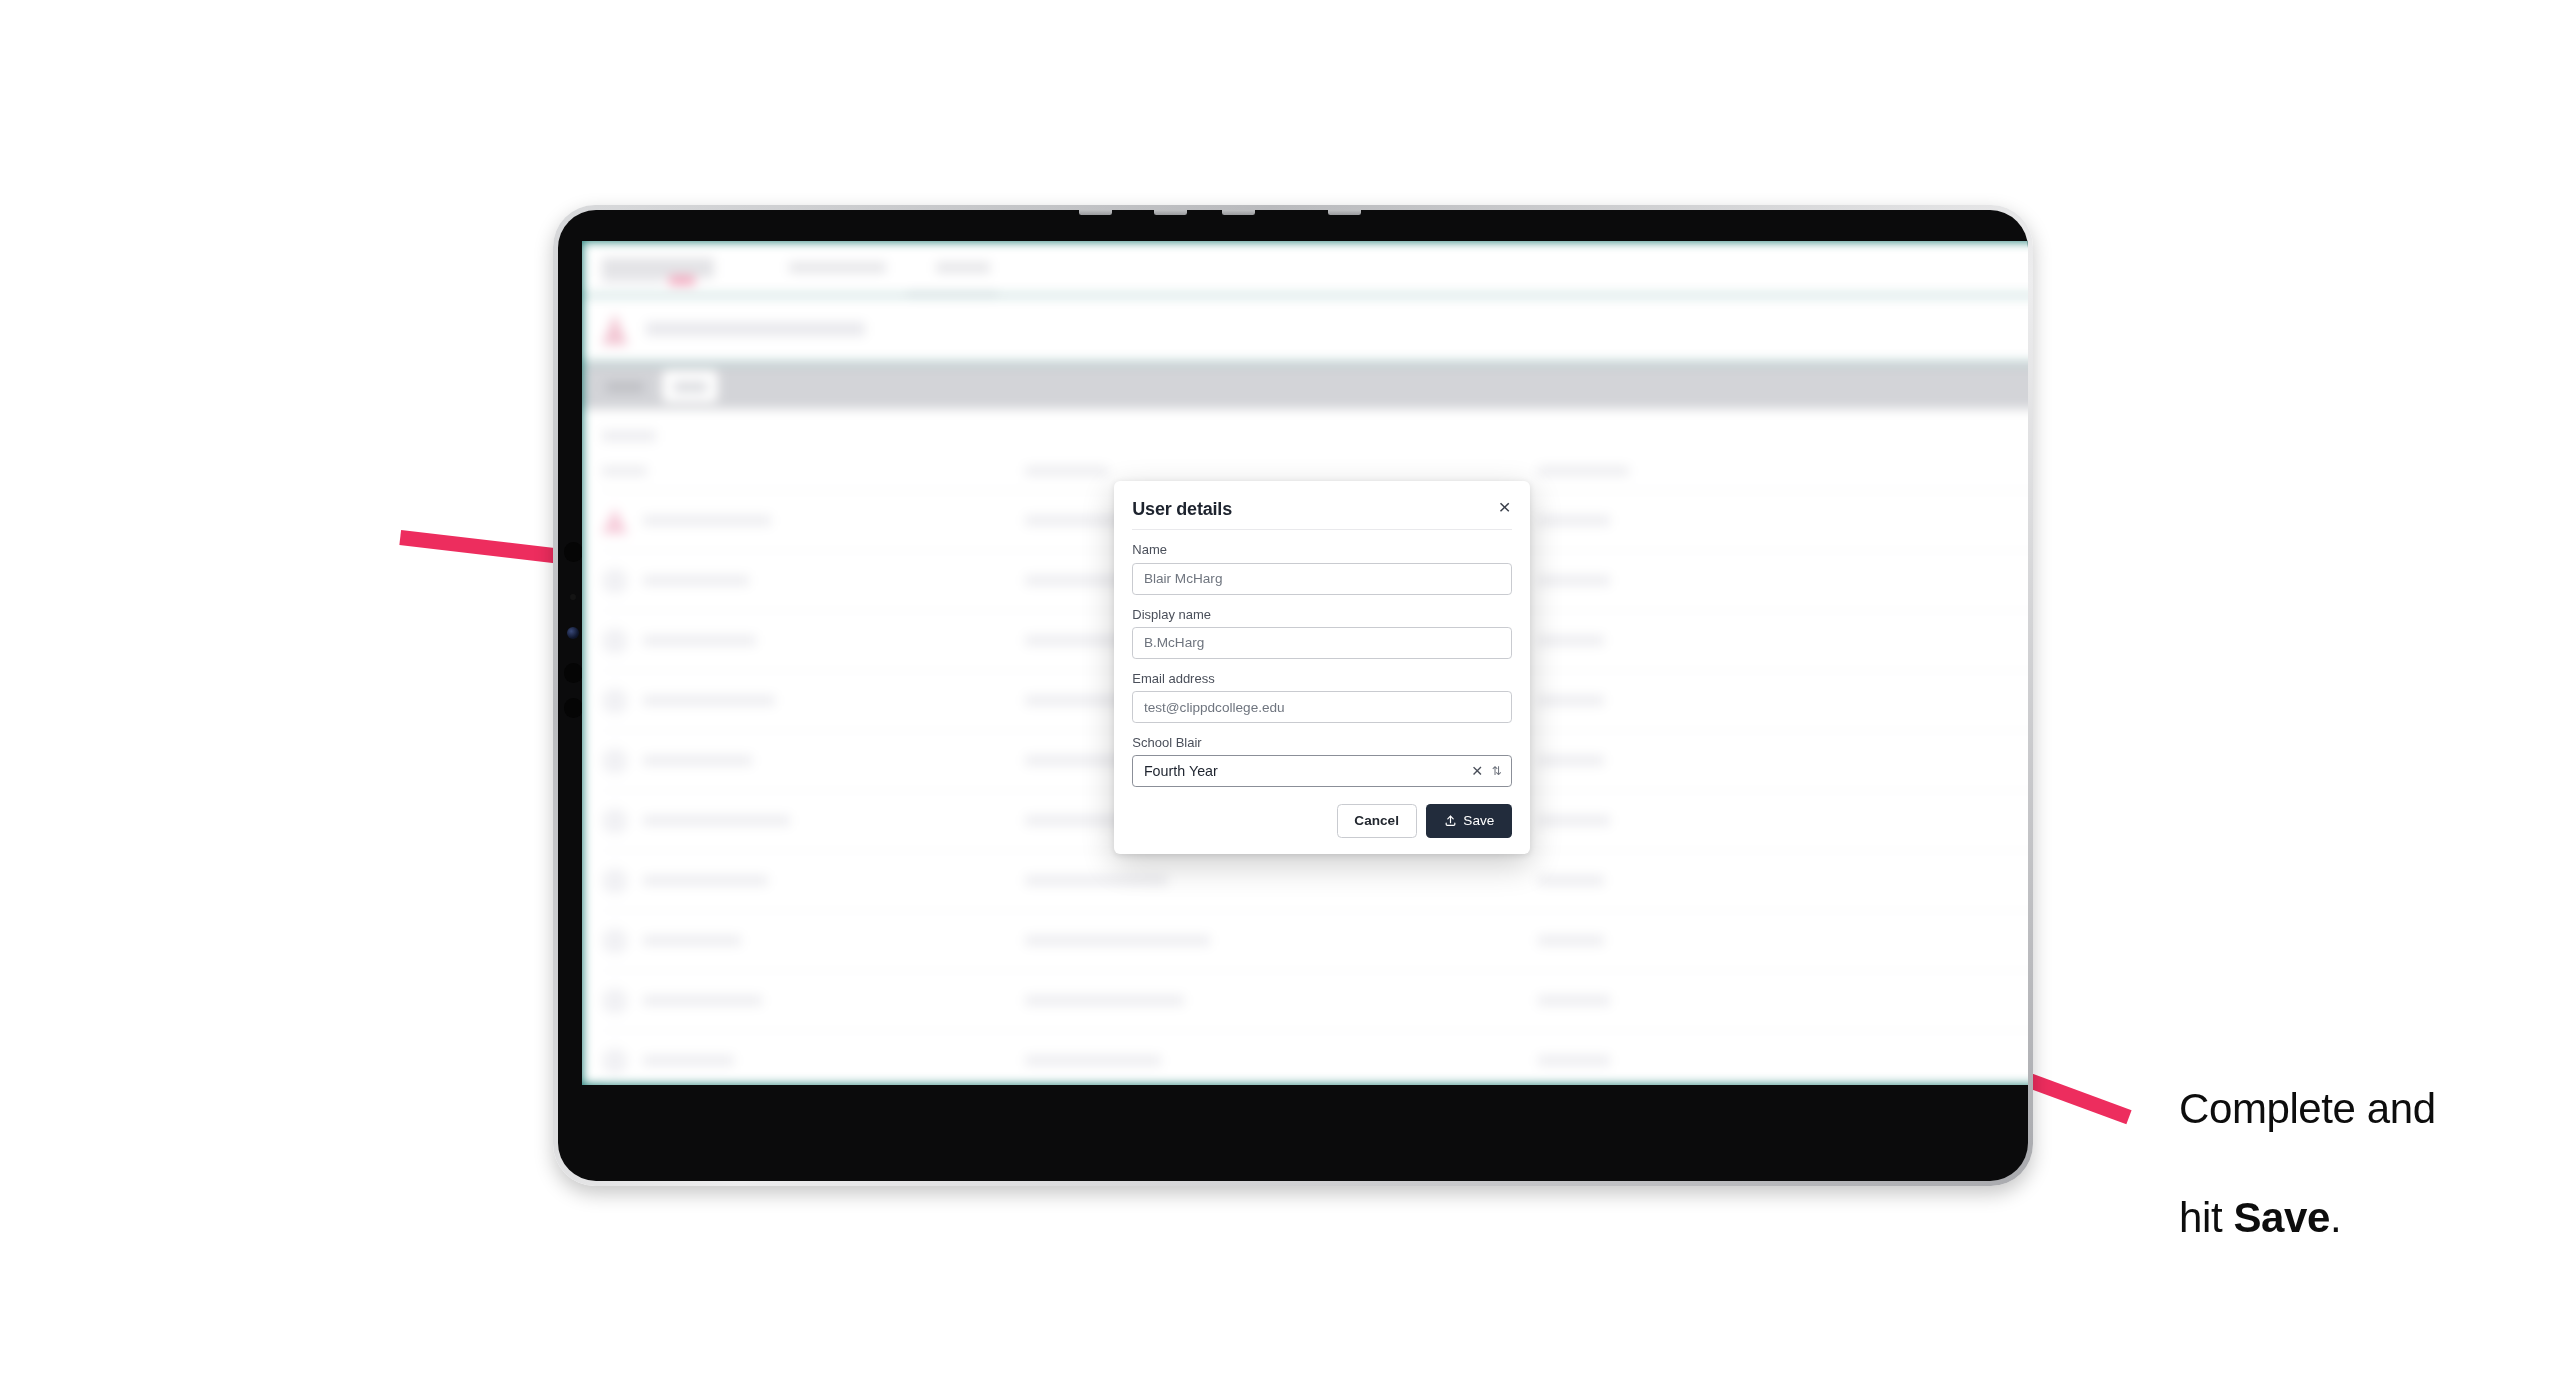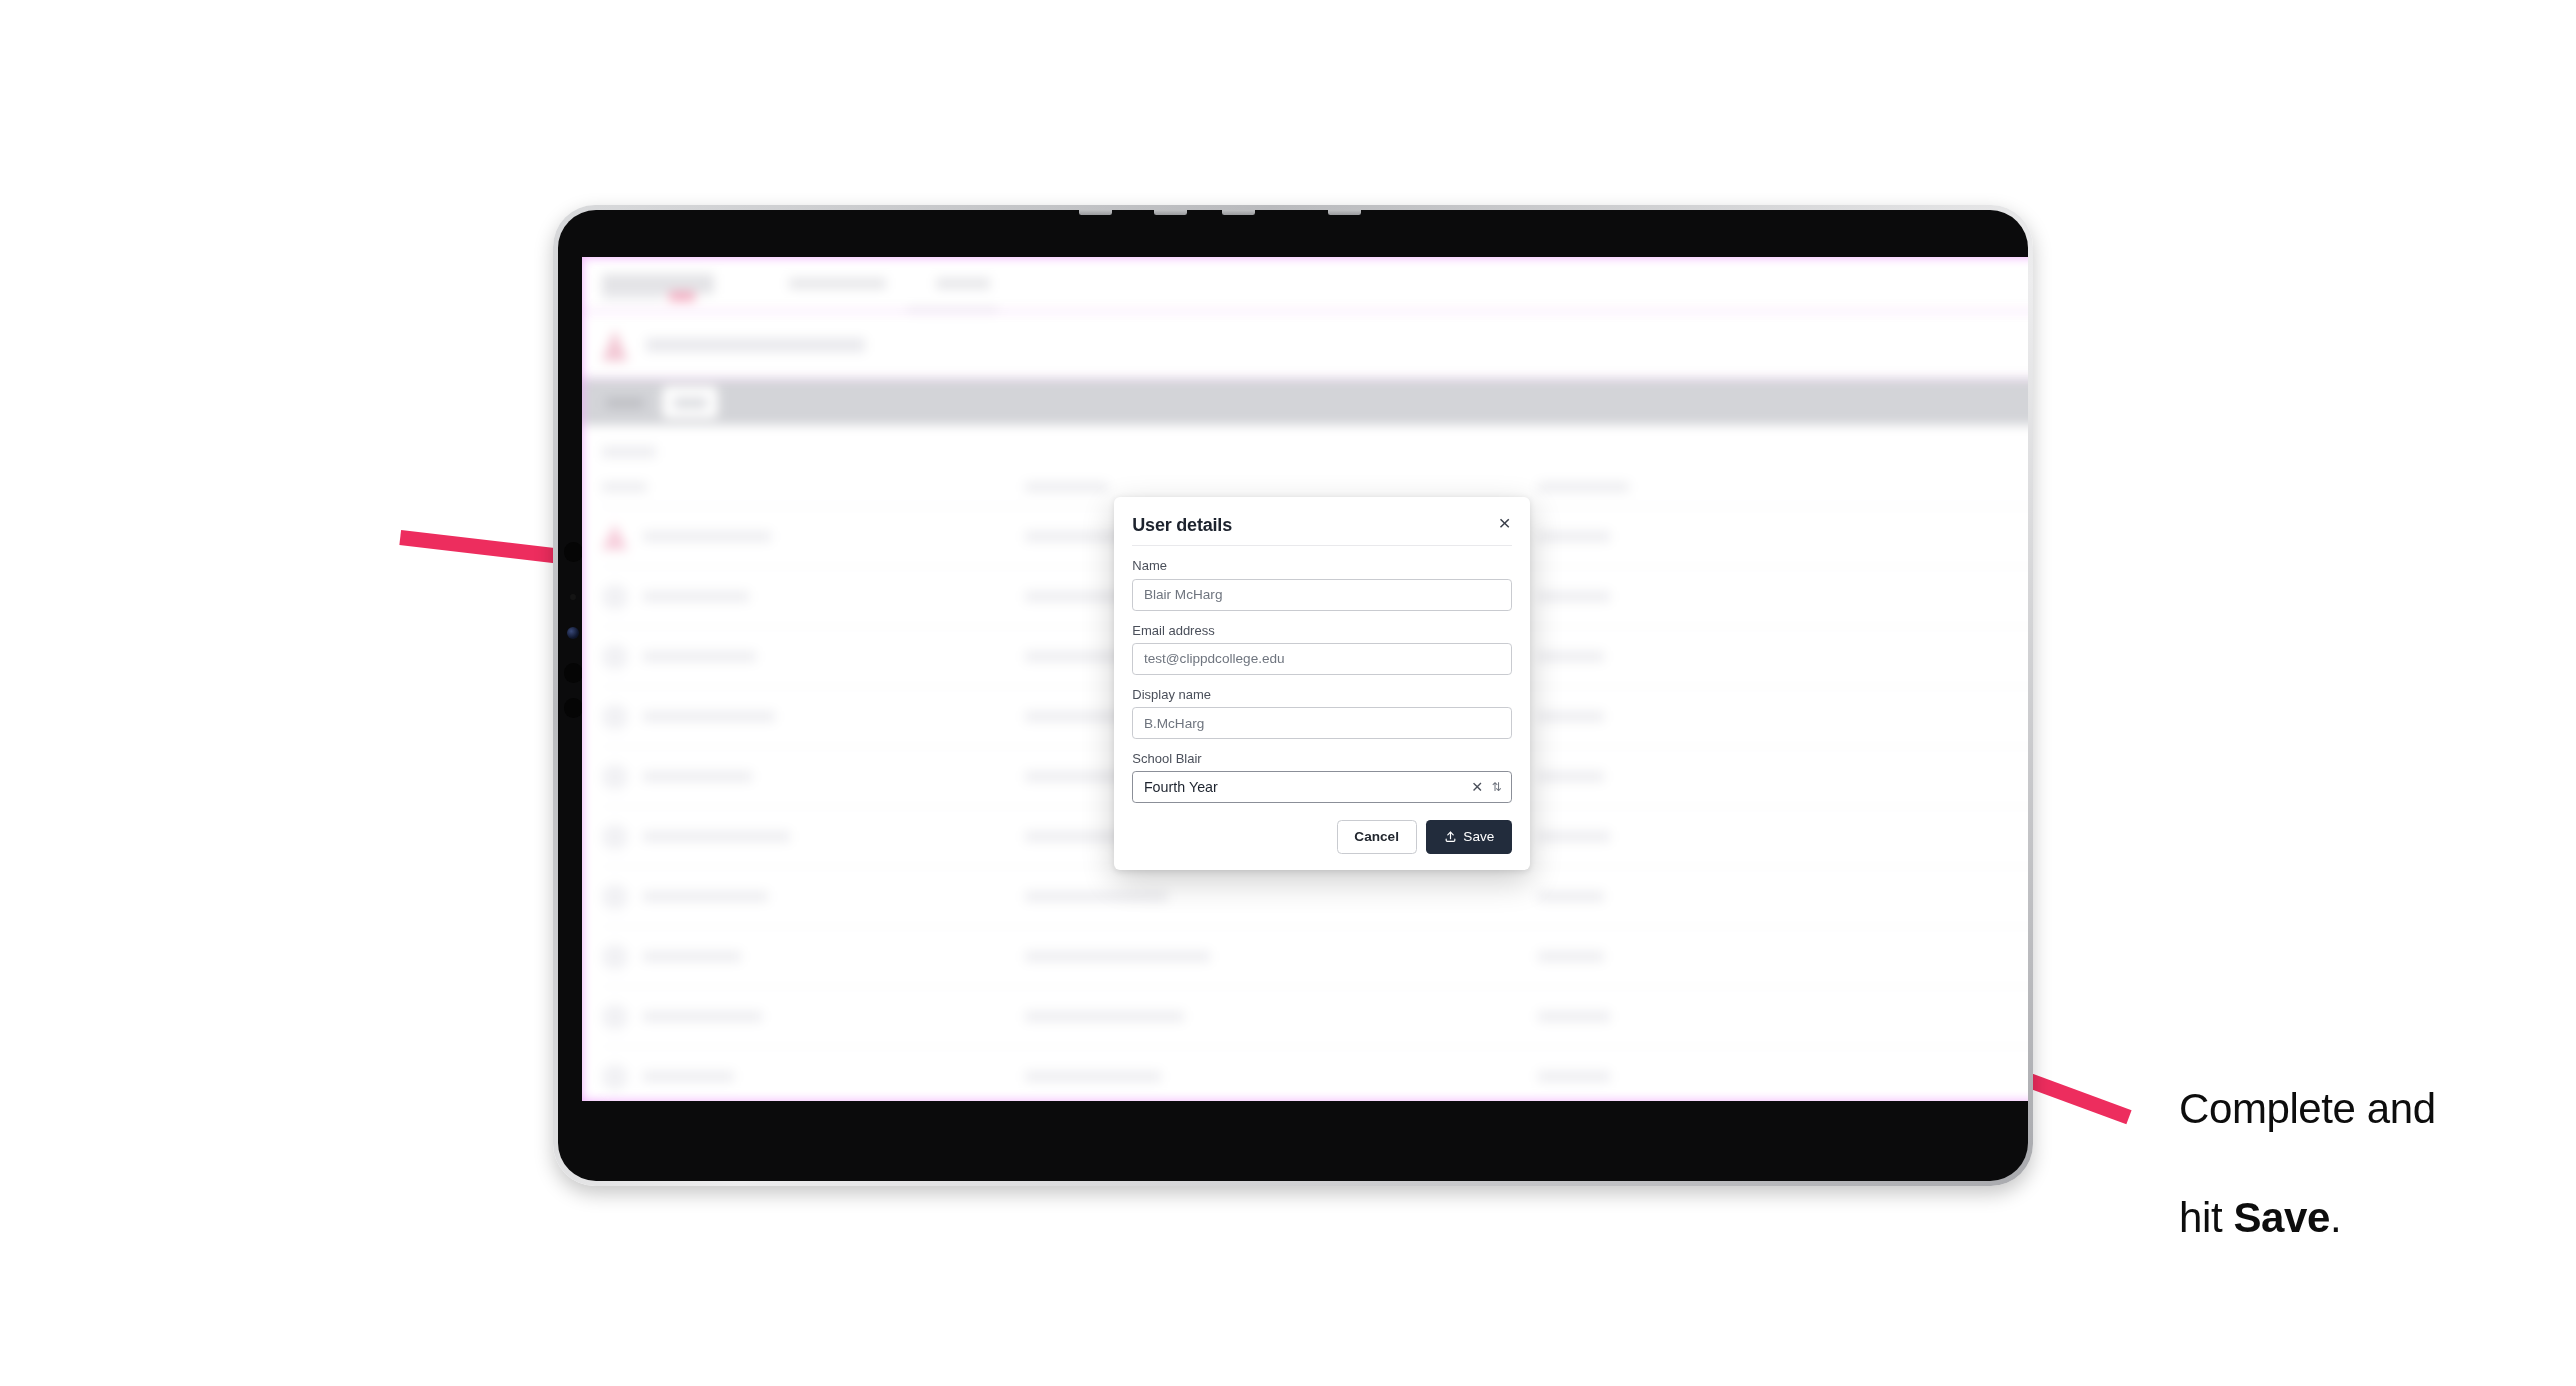--- a/index.html
+++ b/index.html
@@ -55,23 +55,23 @@
   
   .sensor { position: absolute; border-radius: 50%; background: #000; }
   .sensor.cam   { width: 19.6px; height: 19.6px; background:#050505; }
   .sensor.tiny  { width: 6px;  height: 6px;  background:#141414; }
   .sensor.lens  { width: 12px; height: 12px;
                   background: radial-gradient(circle at 35% 35%,#3a4a7a 0%,#101830 60%,#05070d 100%); }
 
   
   #screen {
     position: absolute;
-    left: 24px; top: 47px;
+    left: 24px; top: 31px;
     width: 1663px; height: 844px;
-    background: #f0abfc;
+    background: #0f766e;
     overflow: hidden;
   }
   
   #page-blur { position: absolute; inset: 0; filter: blur(5.3px); }
 
   .p-topbar {
     position:absolute; left:0; top:0; width:100%; height:54px;
     background:#fff; border-bottom:0.8px solid #f0f0f2;
     display:flex; align-items:center; padding:0 19.6px;
   }
@@ -457,27 +457,27 @@
             <button class="m-close">×</button>
           </div>
 
 
           <div class="m-field">
             <label class="m-label">Name</label>
             <input class="m-input" type="text" value="Blair McHarg" style="">
           </div>
 
           <div class="m-field">
+            <label class="m-label">Display name</label>
+            <input class="m-input" type="text" value="B.McHarg" style="">
+          </div>
+
+          <div class="m-field">
             <label class="m-label">Email address</label>
             <input class="m-input" type="text" value="test@clippdcollege.edu" style="">
-          </div>
-
-          <div class="m-field">
-            <label class="m-label">Display name</label>
-            <input class="m-input" type="text" value="B.McHarg" style="">
           </div>
 
           <div class="m-field">
             <label class="m-label">School Blair</label>
             <div class="m-select-wrap">
               <div class="m-select">Fourth Year</div>
               <span class="m-sel-clear">✕</span>
               <span class="m-sel-caret">⇅</span>
             </div>
           </div>

